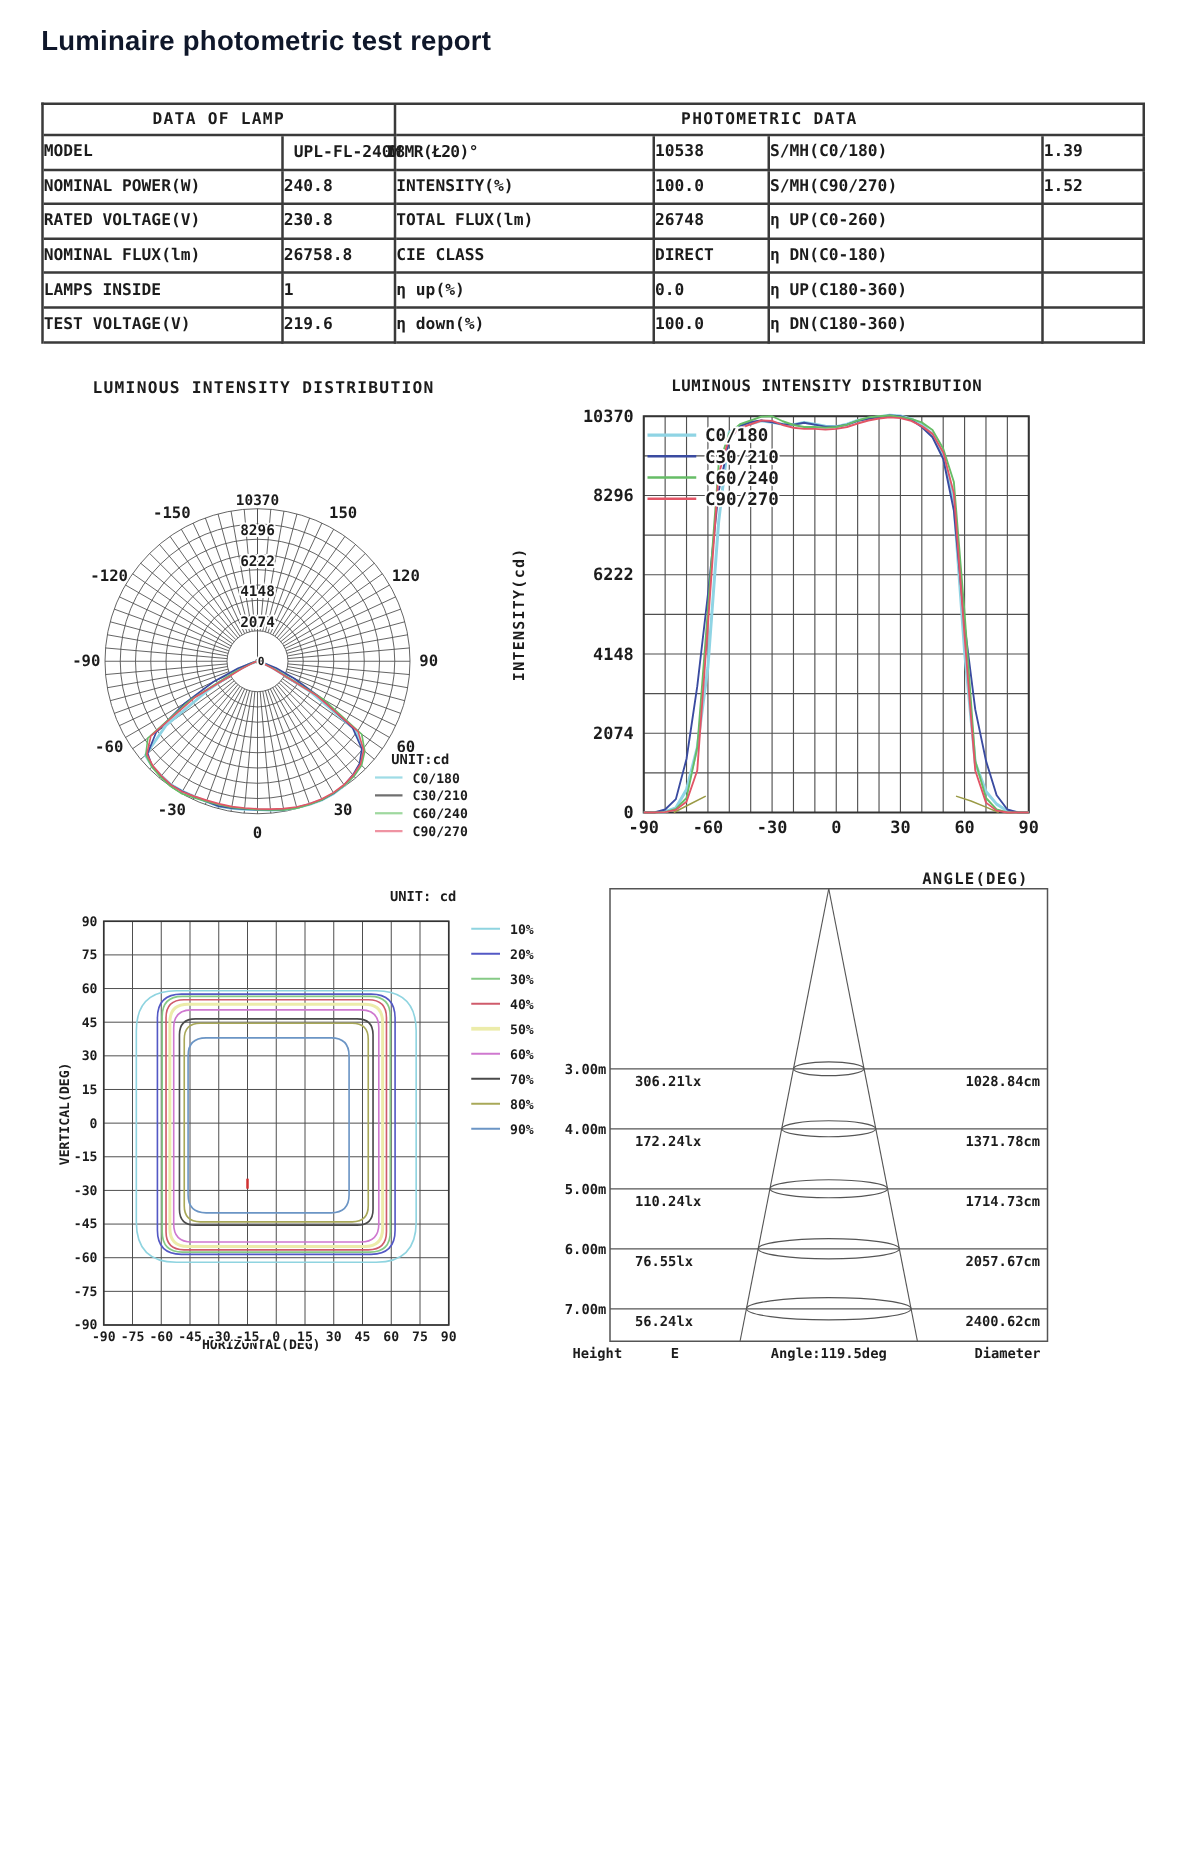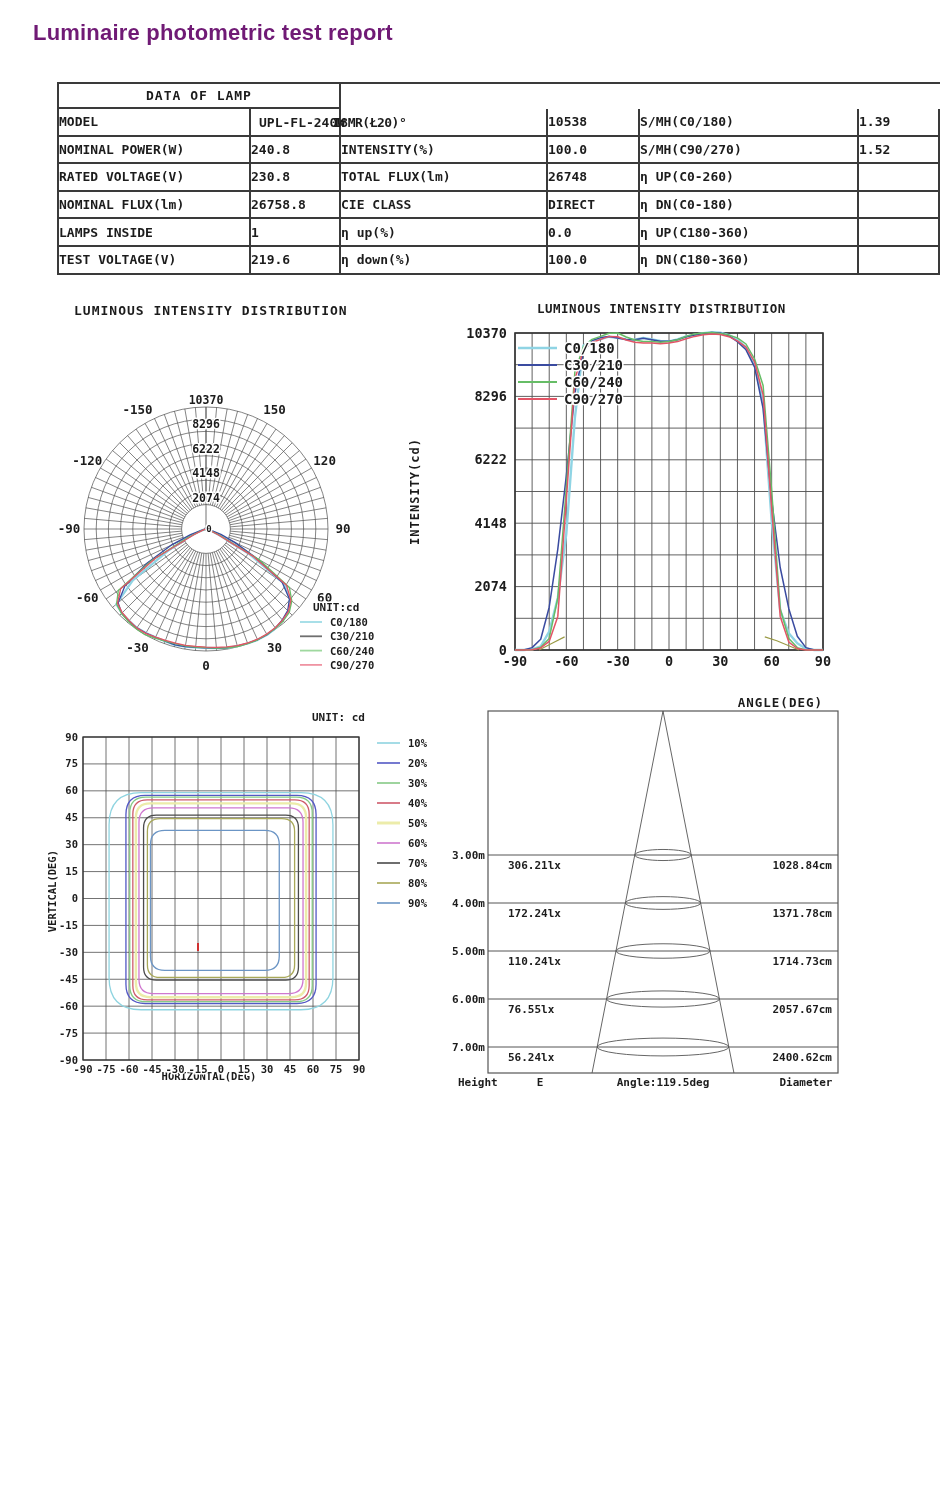--- a/index.html
+++ b/index.html
@@ -3,21 +3,21 @@
 <meta charset="utf-8">
 <style>
   html,body{margin:0;padding:0;background:#ffffff;}
   body{width:946px;height:1496px;position:relative;overflow:hidden;
        font-family:"DejaVu Sans Mono","Liberation Mono",monospace;color:#1c1c1c;}
   .abs{position:absolute;}
   #page-title{left:33px;top:20px;font-family:"Liberation Sans","DejaVu Sans",sans-serif;
               font-weight:bold;font-size:22px;letter-spacing:0.2px;}
   
   #lamp-table{left:33px;top:82px;width:881px;border-top:2px solid #3a3a3a;border-left:2px solid #3a3a3a;
-              font-size:13px;font-weight:bold;margin-left:24px;}
+              font-size:13px;font-weight:bold;}
   .trow{display:grid;grid-template-columns:192px 90px 207px 92px 219px 81px;}
   .trow.head{grid-template-columns:282px 599px;}
   .tcell{border-right:2px solid #3a3a3a;border-bottom:2px solid #3a3a3a;height:27.6px;
          display:flex;align-items:center;padding-left:0;box-sizing:border-box;
          white-space:nowrap;position:relative;}
   .trow.head .tcell{justify-content:center;padding-left:0;height:25px;letter-spacing:1px;}
   .ovf{position:absolute;left:8px;top:50%;transform:translateY(-50%);z-index:2;}
   .ovl{position:absolute;left:-8px;top:50%;transform:translateY(-50%);z-index:3;letter-spacing:-0.5px;}
   
   .chart{position:absolute;}
@@ -28,25 +28,26 @@
   #intensity-label{left:408px;top:438px;font-size:12px;letter-spacing:1px;
                    writing-mode:vertical-rl;transform:rotate(180deg);}
   #angle-label{left:515px;top:663px;width:308px;text-align:right;font-size:12.5px;letter-spacing:1px;margin-top:32px;}
   #unit-cd-contour{left:312px;top:711px;font-size:11px;}
   #vertical-label{left:46px;top:850px;font-size:10.5px;writing-mode:vertical-rl;transform:rotate(180deg);}
   #horizontal-label{left:71px;top:1070px;width:276px;text-align:center;font-size:10.5px;}
 </style>
 </head>
 <body>
 
-<div class="abs" id="page-title" style="color: #701a75;">Luminaire photometric test report</div>
+<div class="abs" id="page-title" style="color: #0f172a;">Luminaire photometric test report</div>
 
 <div class="abs" id="lamp-table">
     <div class="trow head">
       <div class="tcell">DATA OF LAMP</div>
+      <div class="tcell">PHOTOMETRIC DATA</div>
     </div>
     <div class="trow">
       <div class="tcell">MODEL</div>
       <div class="tcell">
         <span class="ovf">UPL-FL-240W</span>
       </div>
       <div class="tcell">
         <span class="ovl">I8MR(Ł20)°</span>
       </div>
       <div class="tcell">10538</div>

